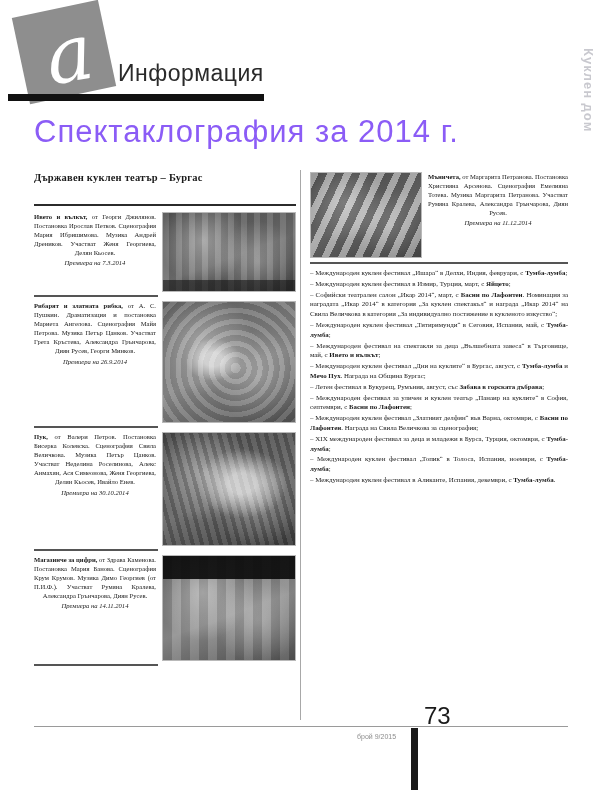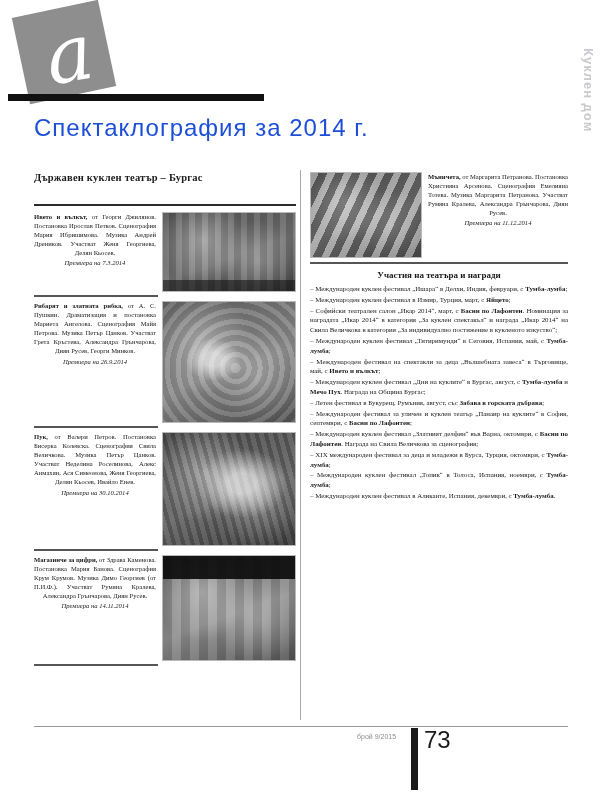--- a/index.html
+++ b/index.html
@@ -72,23 +72,23 @@
     background: #111111;
   }
 
   
   .page-heading {
     position: absolute;
     left: 34px;
     top: 114px;
     font-family: "Liberation Sans", sans-serif;
     font-weight: 400;
-    font-size: 24px;
+    font-size: 31px;
     letter-spacing: 1px;
-    color: #1d4ed8;
+    color: #8b5cf6;
     white-space: nowrap;
   }
 
   
   .col-divider {
     position: absolute;
     left: 300px;
     top: 170px;
     width: 1px;
     height: 550px;
@@ -267,21 +267,21 @@
     position: absolute;
     left: 411px;
     top: 728px;
     width: 7px;
     height: 62px;
     background: #1a1a1a;
   }
   .page-number {
     position: absolute;
     left: 424px;
-    top: 726px;
+    top: 702px;
     font-family: "Liberation Sans", sans-serif;
     font-size: 24px;
     color: #1a1a1a;
   }
 
   
   .watermark {
     position: absolute;
     right: 4px;
     top: 48px;
@@ -295,20 +295,21 @@
   }
 </style>
 </head>
 <body>
 
 <div class="page">
 
   <div class="masthead">
     <div class="logo-diamond"></div>
     <div class="logo-glyph">a</div>
+    <div class="section-title">Информация</div>
     <div class="masthead-rule"></div>
   </div>
 
   <div class="watermark">Куклен дом</div>
 
   <div class="page-heading">Спектаклография за 2014 г.</div>
 
   <div class="col-divider"></div>
 
   <div class="col-left">
@@ -340,21 +341,20 @@
 
   <div class="col-right">
     <div class="entry-right">
       <div class="photo p5"></div>
       <div class="entry-text">
         <span class="lead">Мъничета,</span><span> от Маргарита Петранова. Постановка Християна Арсенова. Сценография Емелияна Тотева. Музика Маргарита Петранова. Участват Румяна Кралева, Александра Грънчарова, Диян Русев.</span>
         <span class="premiere">Премиера на 11.12.2014</span>
       </div>
     </div>
     <div class="entry-sep" style="width:100%"></div>
-    <div class="awards-title">Участия на театъра и награди</div>
     <div class="awards-list" id="awards-list">
         <p>– Международен куклен фестивал „Ишара“ в Делхи, Индия, февруари, с <b>Тумба-лумба</b>;</p>
         <p>– Международен куклен фестивал в Измир, Турция, март, с <b>Яйцето</b>;</p>
         <p>– Софийски театрален салон „Икар 2014“, март, с <b>Басни по Лафонтен</b>. Номинация за наградата „Икар 2014“ в категория „За куклен спектакъл“ и награда „Икар 2014“ на Свила Величкова в категория „За индивидуално постижение в кукленото изкуство“;</p>
         <p>– Международен куклен фестивал „Титиримунди“ в Сеговия, Испания, май, с <b>Тумба-лумба</b>;</p>
         <p>– Международен фестивал на спектакли за деца „Вълшебната завеса“ в Търговище, май, с <b>Иветo и вълкът</b>;</p>
         <p>– Международен куклен фестивал „Дни на куклите“ в Бургас, август, с <b>Тумба-лумба</b> и <b>Мечо Пух</b>. Награда на Община Бургас;</p>
         <p>– Летен фестивал в Букурещ, Румъния, август, със <b>Забава в горската дъбрава</b>;</p>
         <p>– Международен фестивал за уличен и куклен театър „Панаир на куклите“ в София, септември, с <b>Басни по Лафонтен</b>;</p>
         <p>– Международен куклен фестивал „Златният делфин“ във Варна, октомври, с <b>Басни по Лафонтен</b>. Награда на Свила Величкова за сценография;</p>

